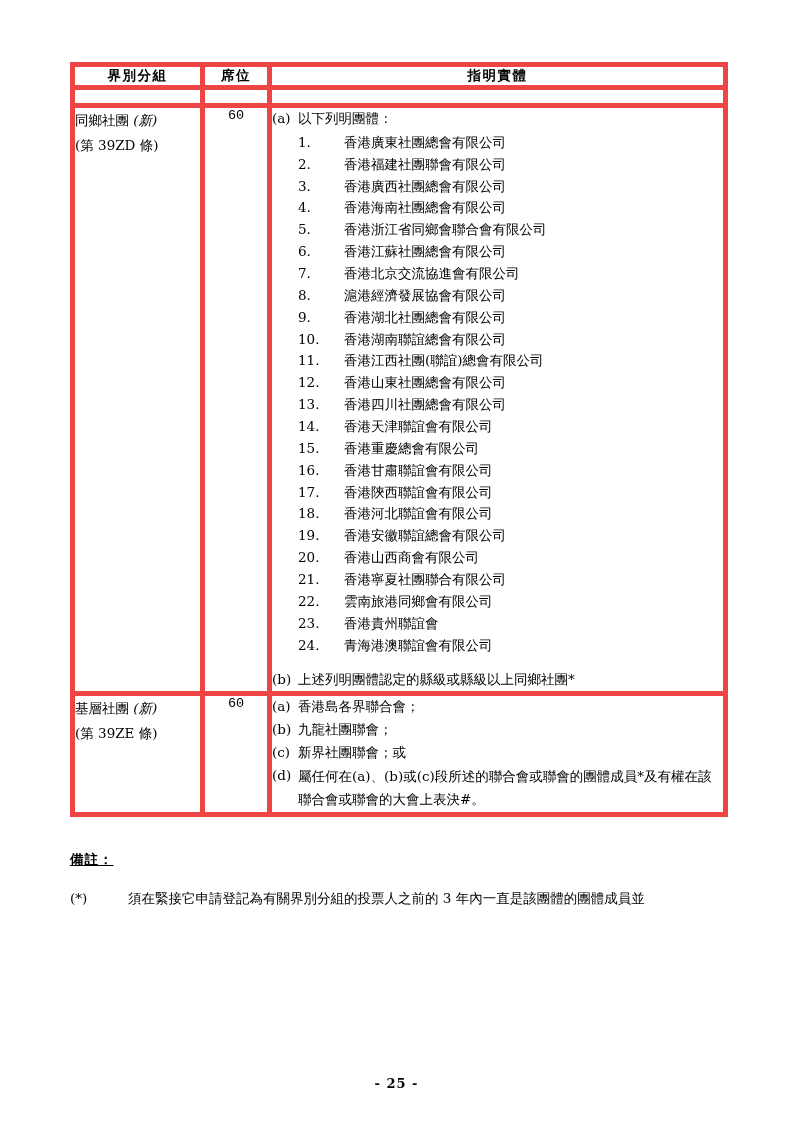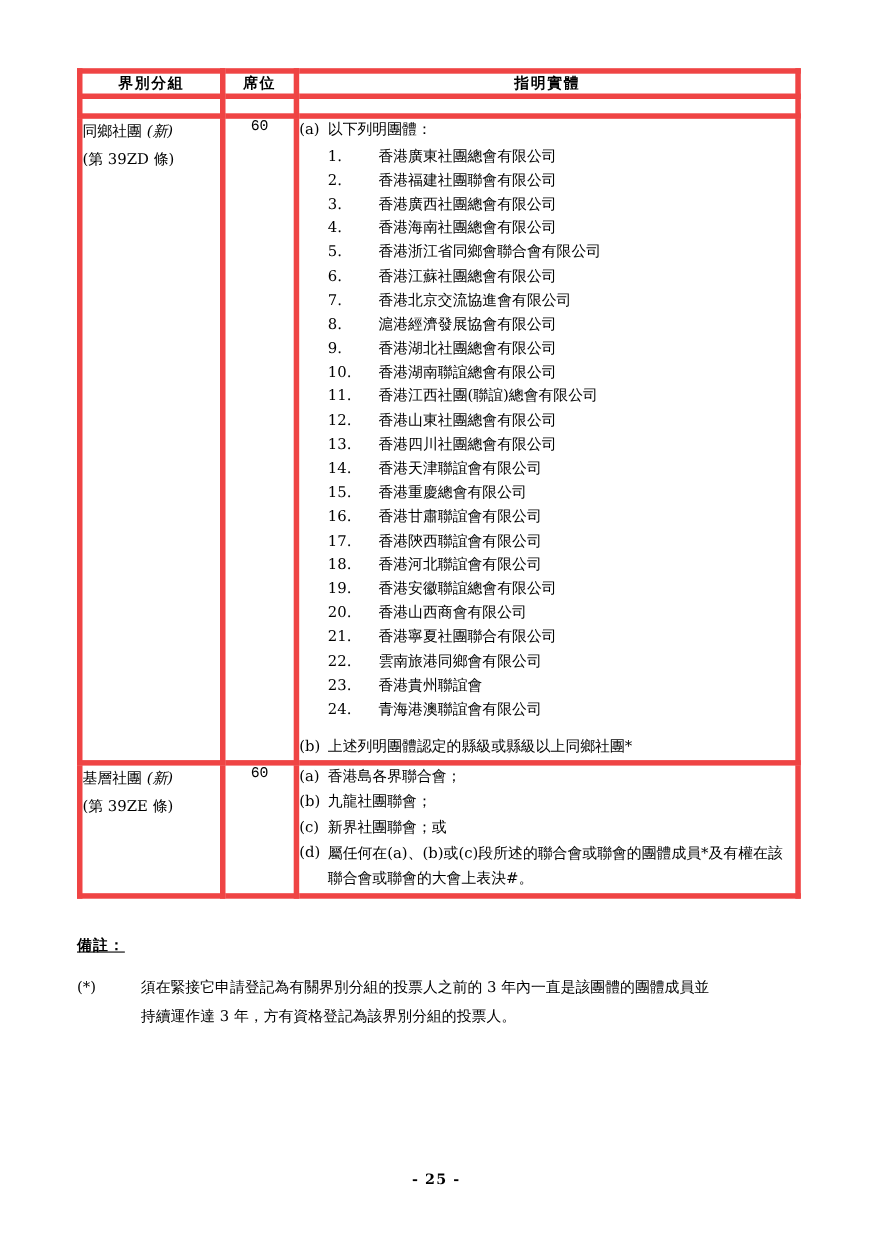--- a/index.html
+++ b/index.html
@@ -128,21 +128,21 @@
   }
   .note-item .ntext .l2,
   .note-item .ntext .l3 {
     display: block;
     padding-left: 22px;
   }
   .pagenum {
     position: absolute;
     left: 0;
     right: 0;
-    bottom: 42px;
+    bottom: 31px;
     text-align: center;
     font-size: 13px;
     font-weight: bold;
     letter-spacing: 1px;
   }
 </style>
 </head>
 <body>
 
 <div class="page">
@@ -318,20 +318,19 @@
 
     </tbody>
   </table>
 
   <div class="notes">
     <div class="notes-title">備註：</div>
     <div class="note-item">
       <span class="nmark">(*)</span>
       <span class="ntext">
         <span class="l2">須在緊接它申請登記為有關界別分組的投票人之前的 3 年內一直是該團體的團體成員並</span>
-        <span class="l3">持續運作達 3 年，方有資格登記為該界別分組的投票人。</span>
       </span>
     </div>
   </div>
 
   <div class="pagenum">- 25 -</div>
 
 </div>
 
 </body></html>

